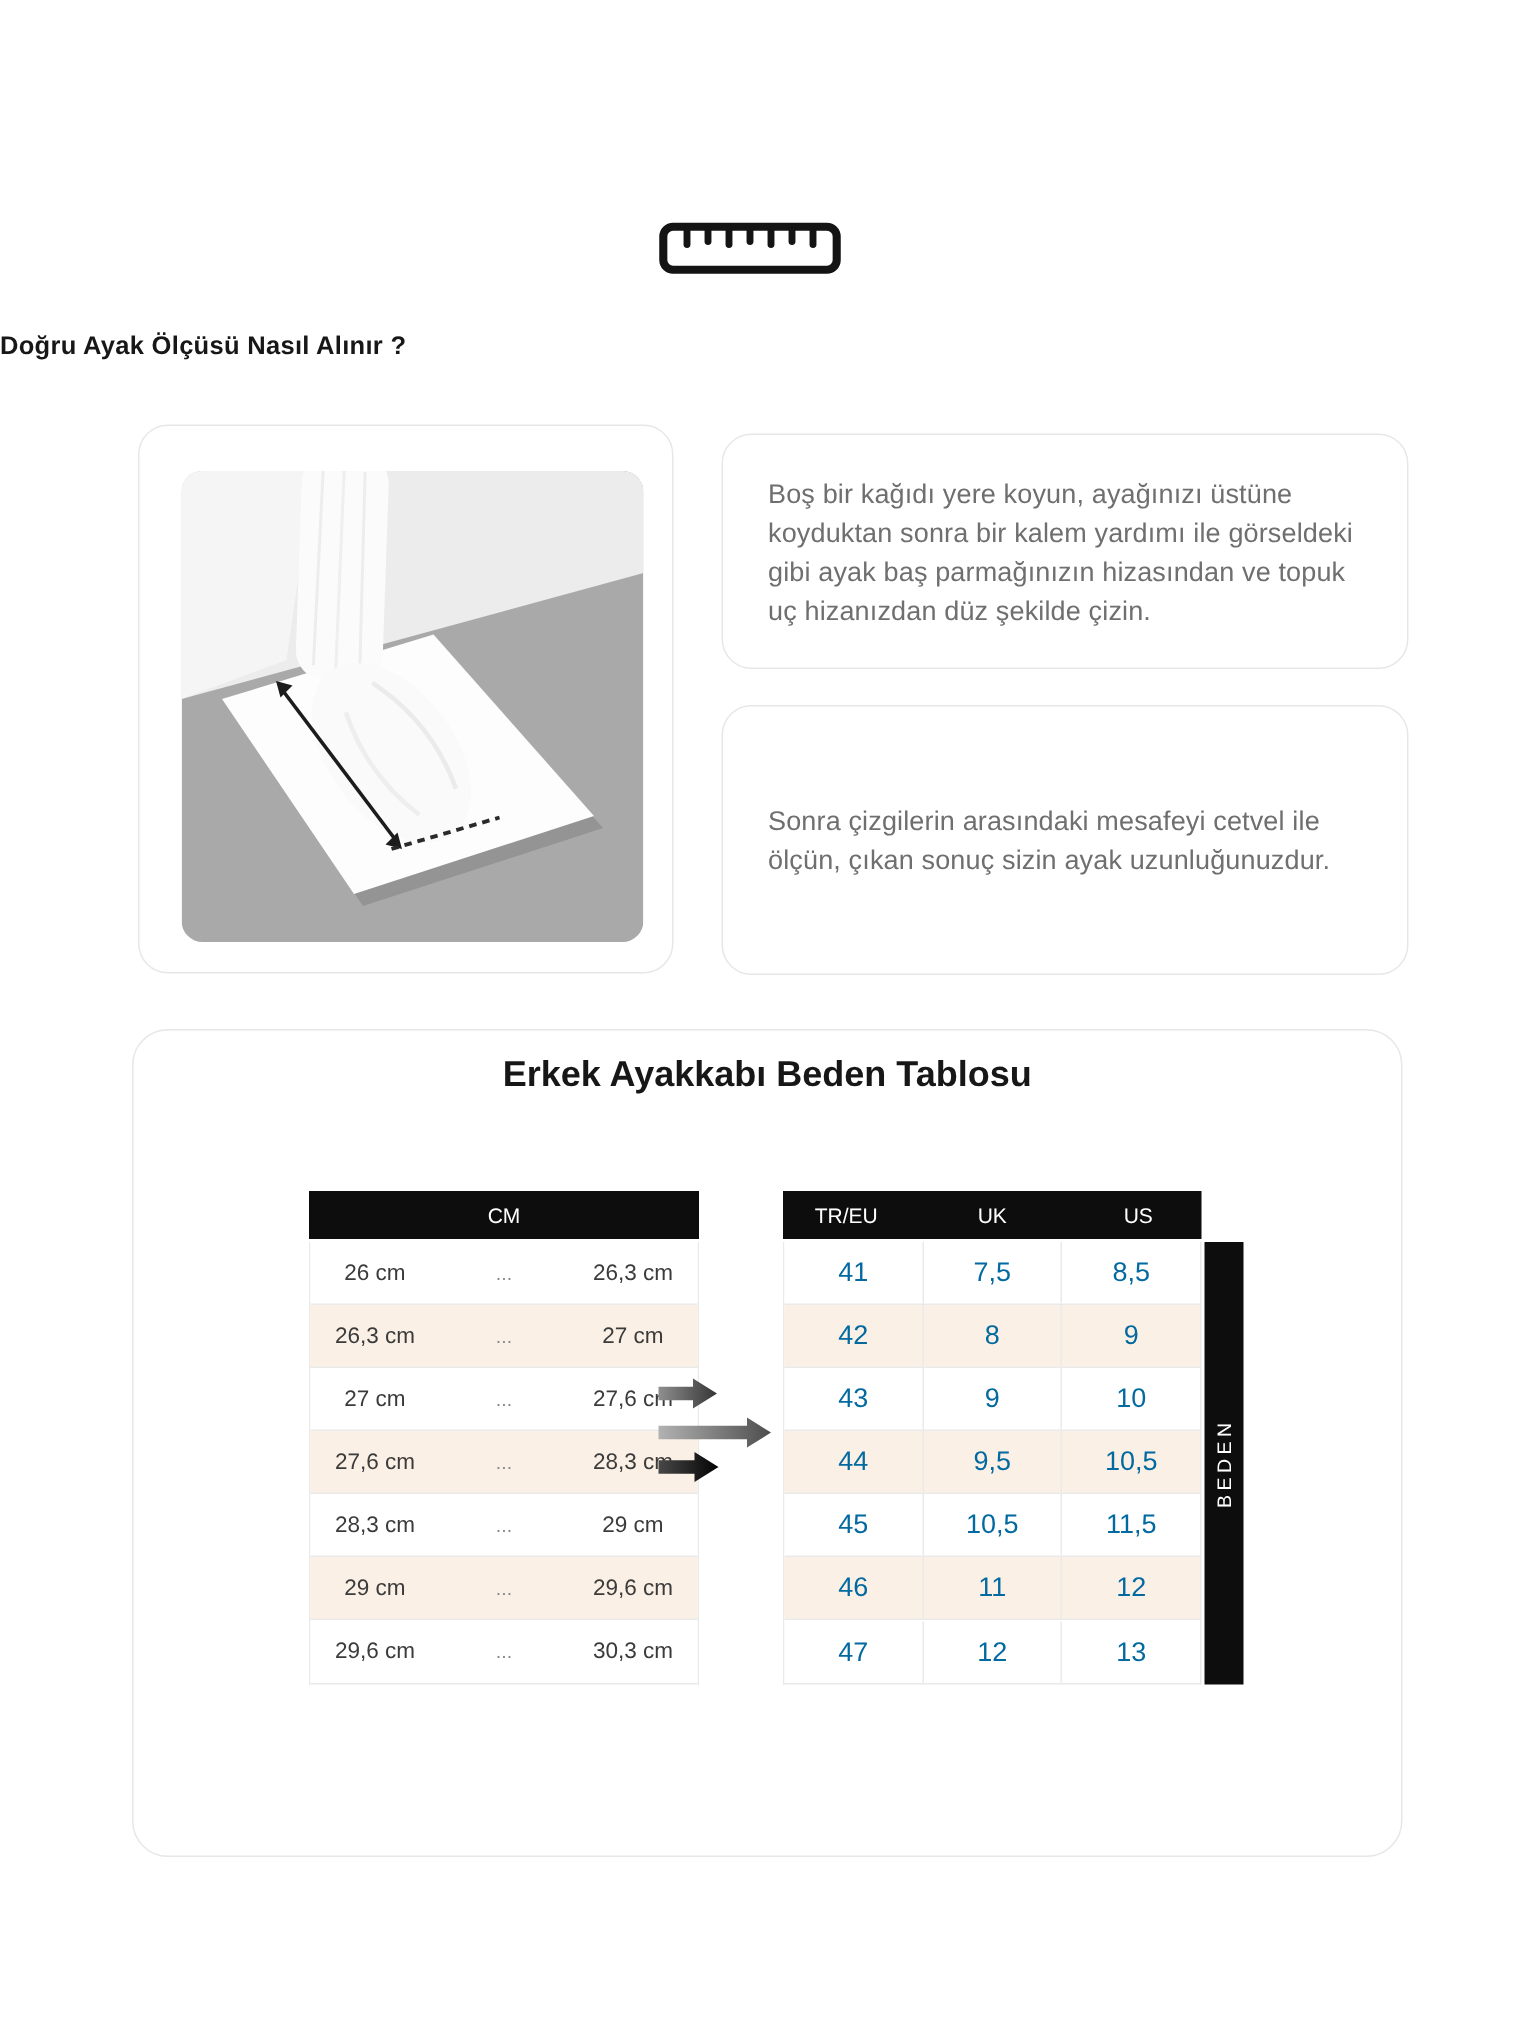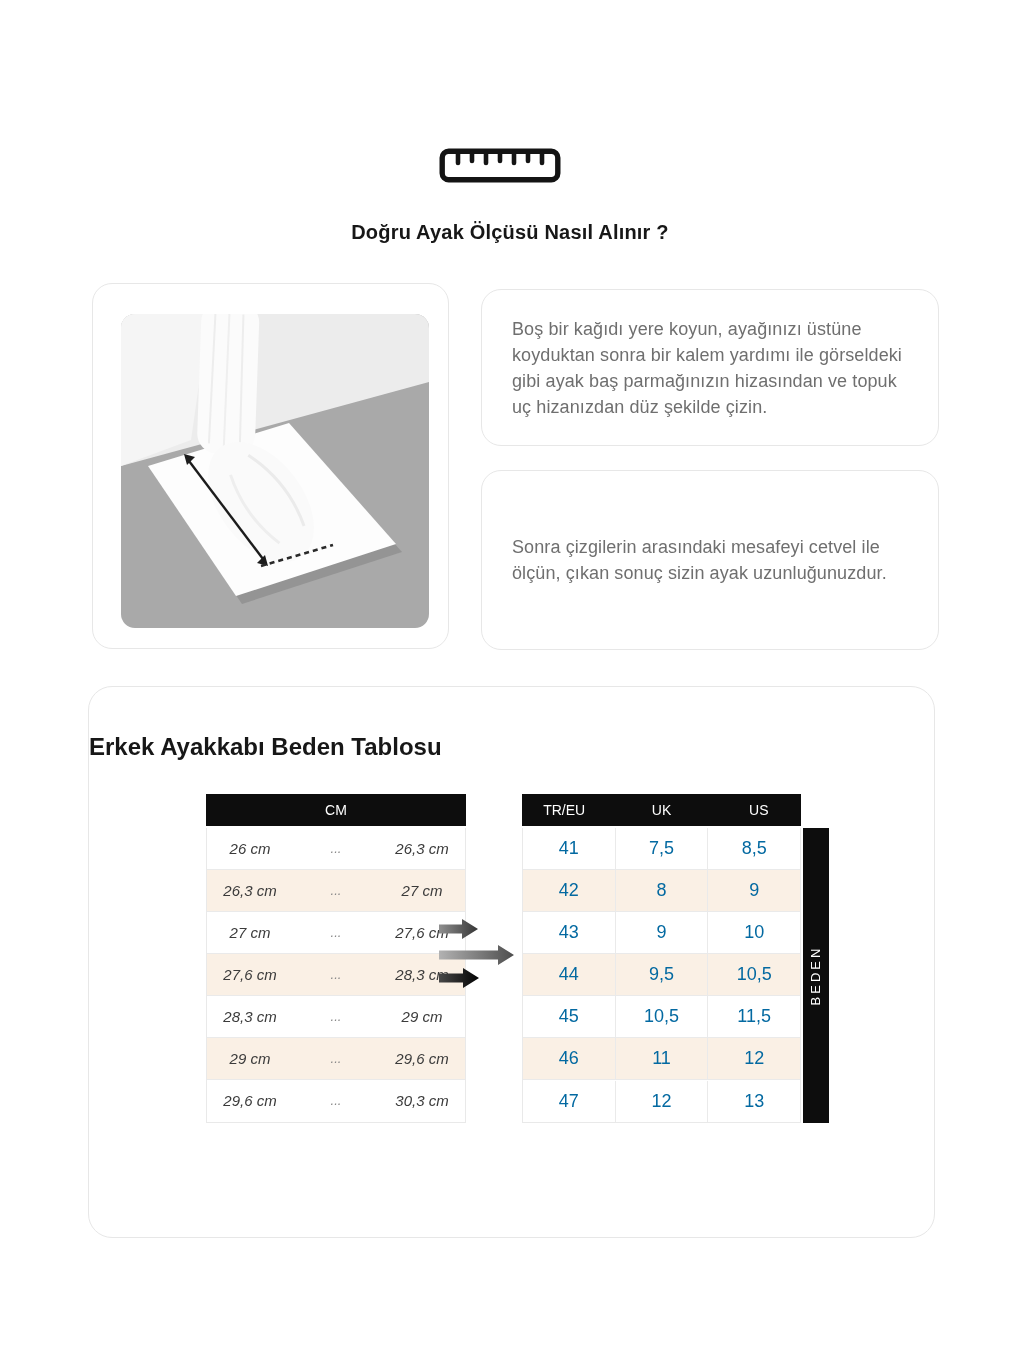--- a/index.html
+++ b/index.html
@@ -2,44 +2,44 @@
 <html><head>
 <meta charset="utf-8">
 <style>
   * { margin:0; padding:0; box-sizing:border-box; }
   html,body { background:#ffffff; }
   body { font-family:"Liberation Sans","DejaVu Sans",sans-serif; color:#171717; }
   .page { position:relative; width:1020px; height:1360px; margin:0 auto; background:#ffffff; overflow:hidden; }
 
   
   .ruler-wrap { position:absolute; left:439px; top:148px; width:122px; height:35px; }
-  .main-title { position:absolute; left:0; top:221px; width:1020px; text-align:center;
-                font-size:20px; font-weight:700; letter-spacing:.2px; color:#171717; }
+  .main-title { position:absolute; left:0; top:221px; width:1020px; text-align:left;
+                font-size:17px; font-weight:700; letter-spacing:.2px; color:#171717; }
 
   .card { position:absolute; background:#fff; border:1px solid #e7e7e7; border-radius:20px; }
 
   .photo-card { left:92px; top:283px; width:357px; height:366px; }
   .photo { position:absolute; left:28px; top:30px; width:308px; height:314px;
            border-radius:14px; overflow:hidden; }
 
   .step-card-1 { left:481px; top:289px; width:458px; height:157px; padding:26px 30px; }
   .step-card-2 { left:481px; top:470px; width:458px; height:180px; padding:26px 30px;
                  display:flex; align-items:center; }
   .step-text { font-size:18px; line-height:26px; color:#6f6f6f; letter-spacing:.1px; }
 
   
   .guide-card { left:88px; top:686px; width:847px; height:552px; border-radius:24px; }
-  .guide-title { position:absolute; left:0; top:46px; width:100%; 
+  .guide-title { position:absolute; left:0; top:16px; width:100%; text-align:center;
                  font-size:24px; font-weight:700; color:#171717; }
 
   .thead { background:#0d0d0d; color:#ffffff; height:32px; line-height:32px;
            font-size:14px; text-align:center; margin-bottom:2px; }
 
   .cm-table { position:absolute; left:117px; top:107px; width:260px; }
-  .cm-body { border:1px solid #e9e9e9; border-top:none;font-style:italic; }
+  .cm-body { border:1px solid #e9e9e9; border-top:none; }
   .row { display:flex; height:42px; line-height:41px; background:#fff;
          border-bottom:1px solid #eaeaea; font-size:15px; color:#3b3b3b; }
   .row:last-child { border-bottom:none; }
   .row.alt { background:#faf0e5; }
   .row .c { flex:1; text-align:center; }
   .row .dots { color:#8a8a8a; font-size:13px; }
 
   .size-table { position:absolute; left:433px; top:107px; width:279px; }
   .size-head { display:flex;gap:13px; }
   .size-head .hc { flex:1; text-align:center; }

